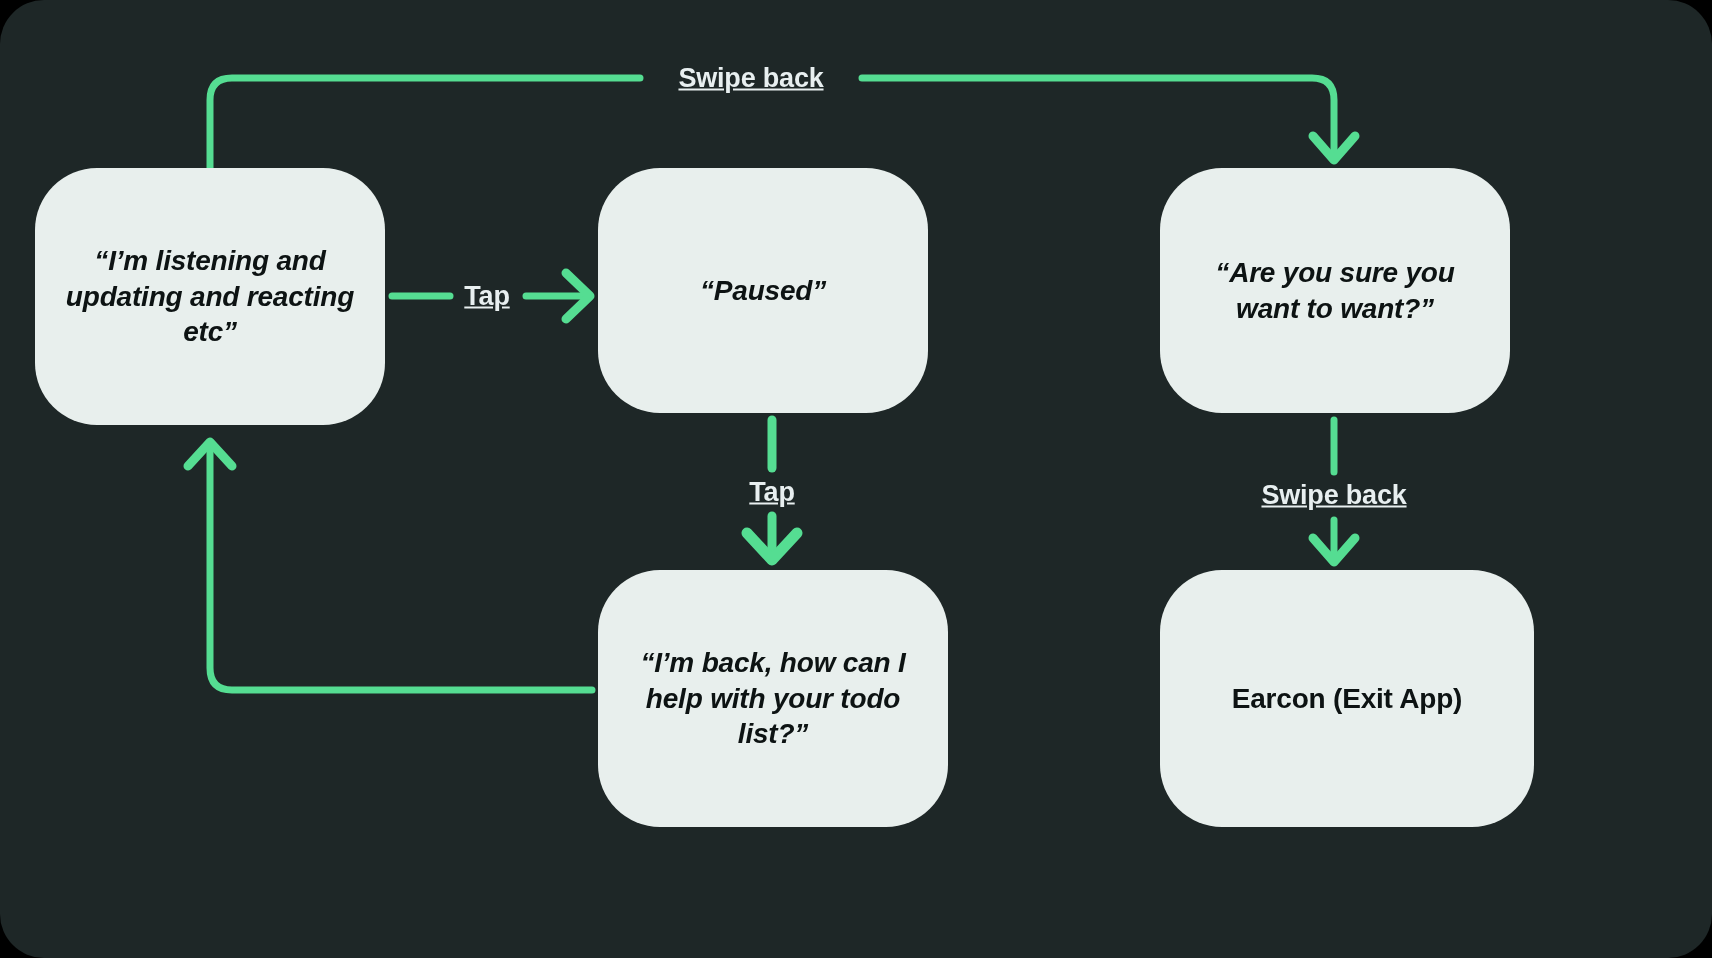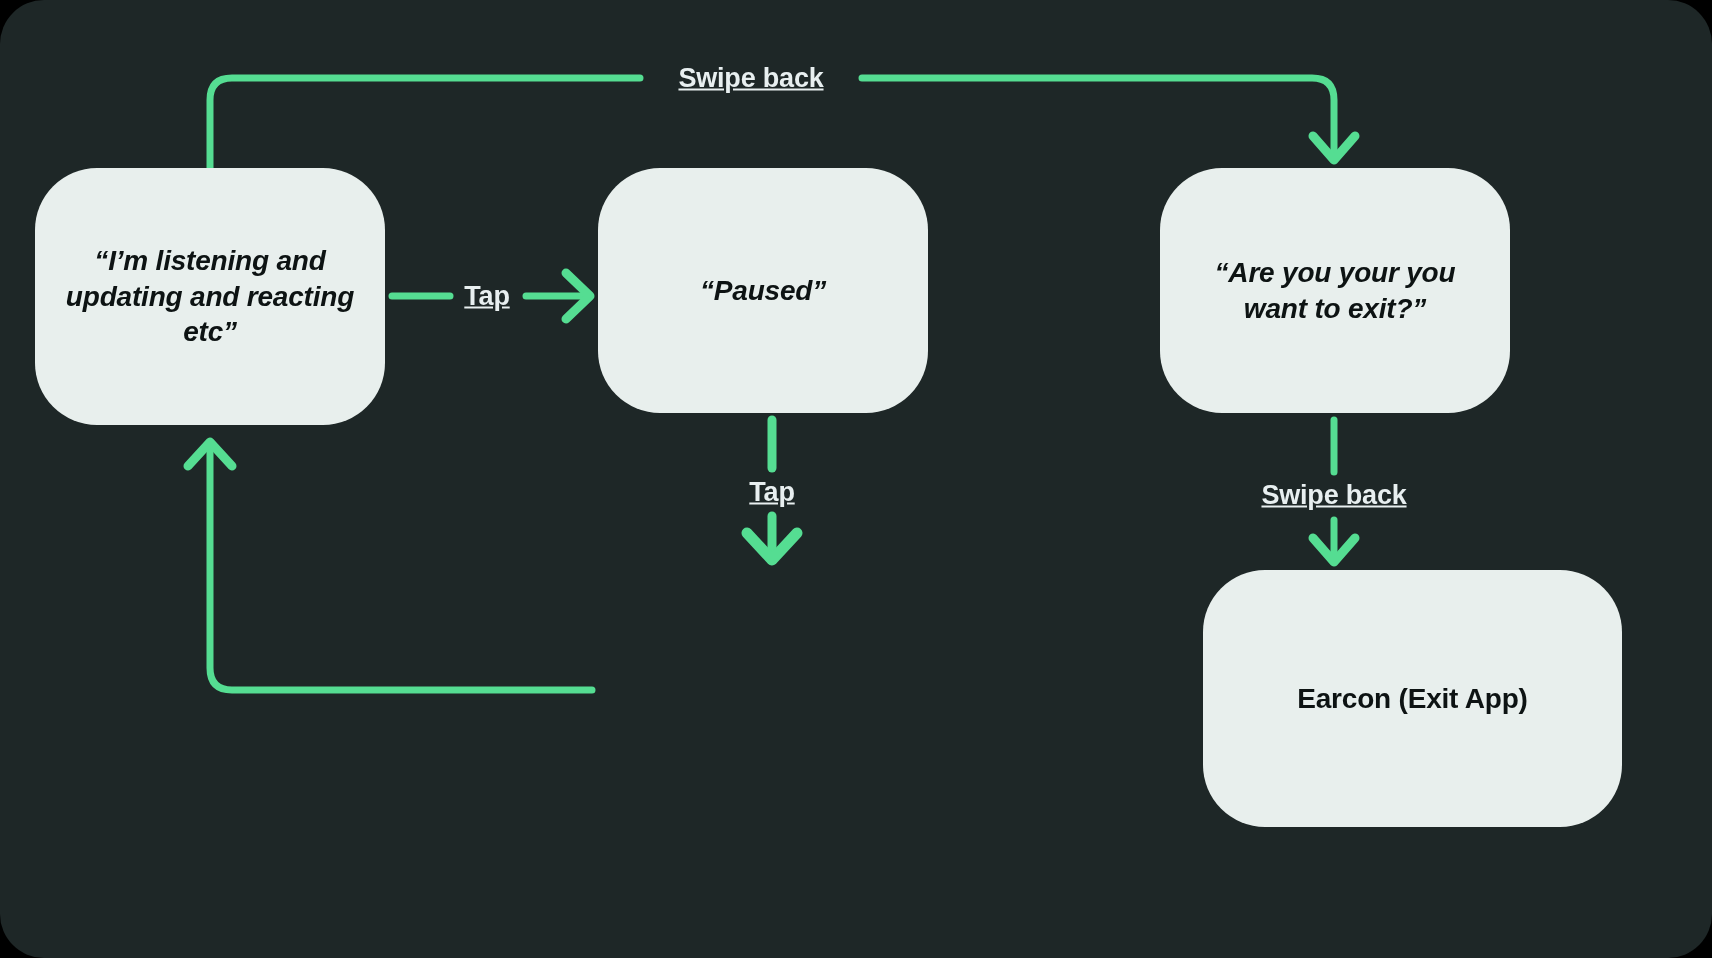--- a/index.html
+++ b/index.html
@@ -59,21 +59,21 @@
     white-space: nowrap;
     transform: translate(-50%, -50%);
     text-align: center;
     text-decoration: underline;
   }
   
   #card-listening { left: 35px;   top: 168px; width: 350px; height: 257px; }
   #card-paused    { left: 598px;  top: 168px; width: 330px; height: 245px; }
   #card-confirm   { left: 1160px; top: 168px; width: 350px; height: 245px; }
   #card-back      { left: 598px;  top: 570px; width: 350px; height: 257px; }
-  #card-earcon    { left: 1160px; top: 570px; width: 419px; height: 257px; margin-left: 43px; }
+  #card-earcon    { left: 1160px; top: 570px; width: 374px; height: 257px; }
 
   #label-swipe-top    { left: 751px;  top: 78px; }
   #label-tap-right    { left: 487px;  top: 296px; }
   #label-tap-down     { left: 772px;  top: 492px; }
   #label-swipe-right  { left: 1334px; top: 495px; }
 </style>
 </head>
 <body>
 
 <div id="canvas">
@@ -112,23 +112,26 @@
 
   <div class="card" id="card-listening">
     <span class="card-label">“I’m listening and updating and reacting etc”</span>
   </div>
 
   <div class="card" id="card-paused">
     <span class="card-label">“Paused”</span>
   </div>
 
   <div class="card" id="card-confirm">
-    <span class="card-label">“Are you your you want to exit?”</span>
+    <span class="card-label">“Are you sure you want to want?”</span>
   </div>
 
+  <div class="card" id="card-back">
+    <span class="card-label">“I’m back, how can I help with your todo list?”</span>
+  </div>
 
   <div class="card" id="card-earcon">
     <span class="card-label plain">Earcon (Exit App)</span>
   </div>
 
   <div class="edge-label" id="label-swipe-top">Swipe back</div>
   <div class="edge-label" id="label-tap-right">Tap</div>
   <div class="edge-label" id="label-tap-down">Tap</div>
   <div class="edge-label" id="label-swipe-right">Swipe back</div>
 

